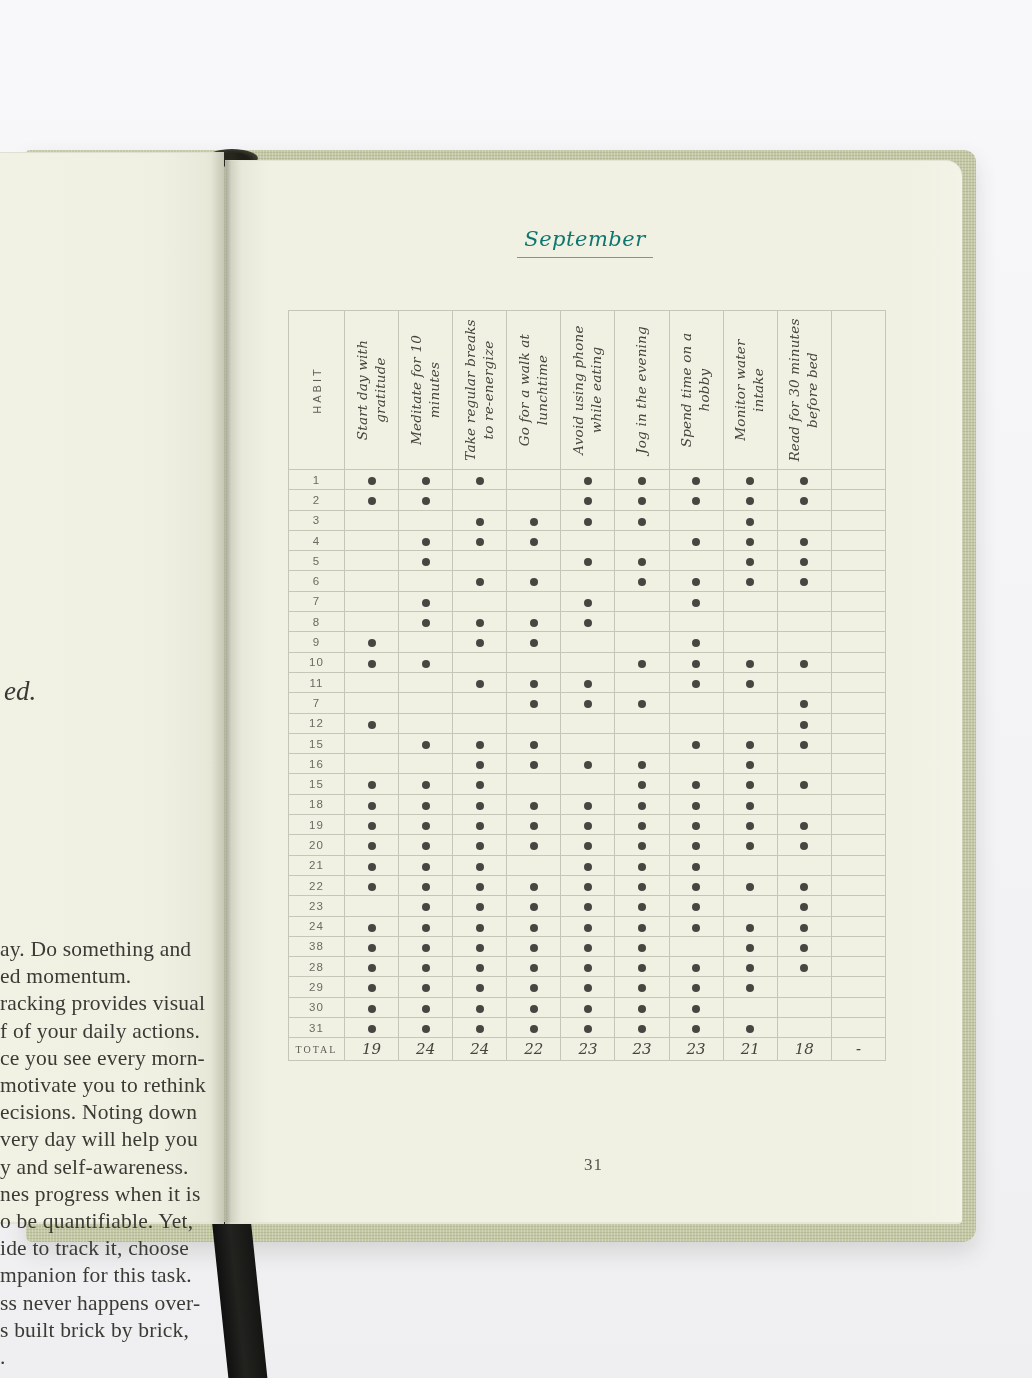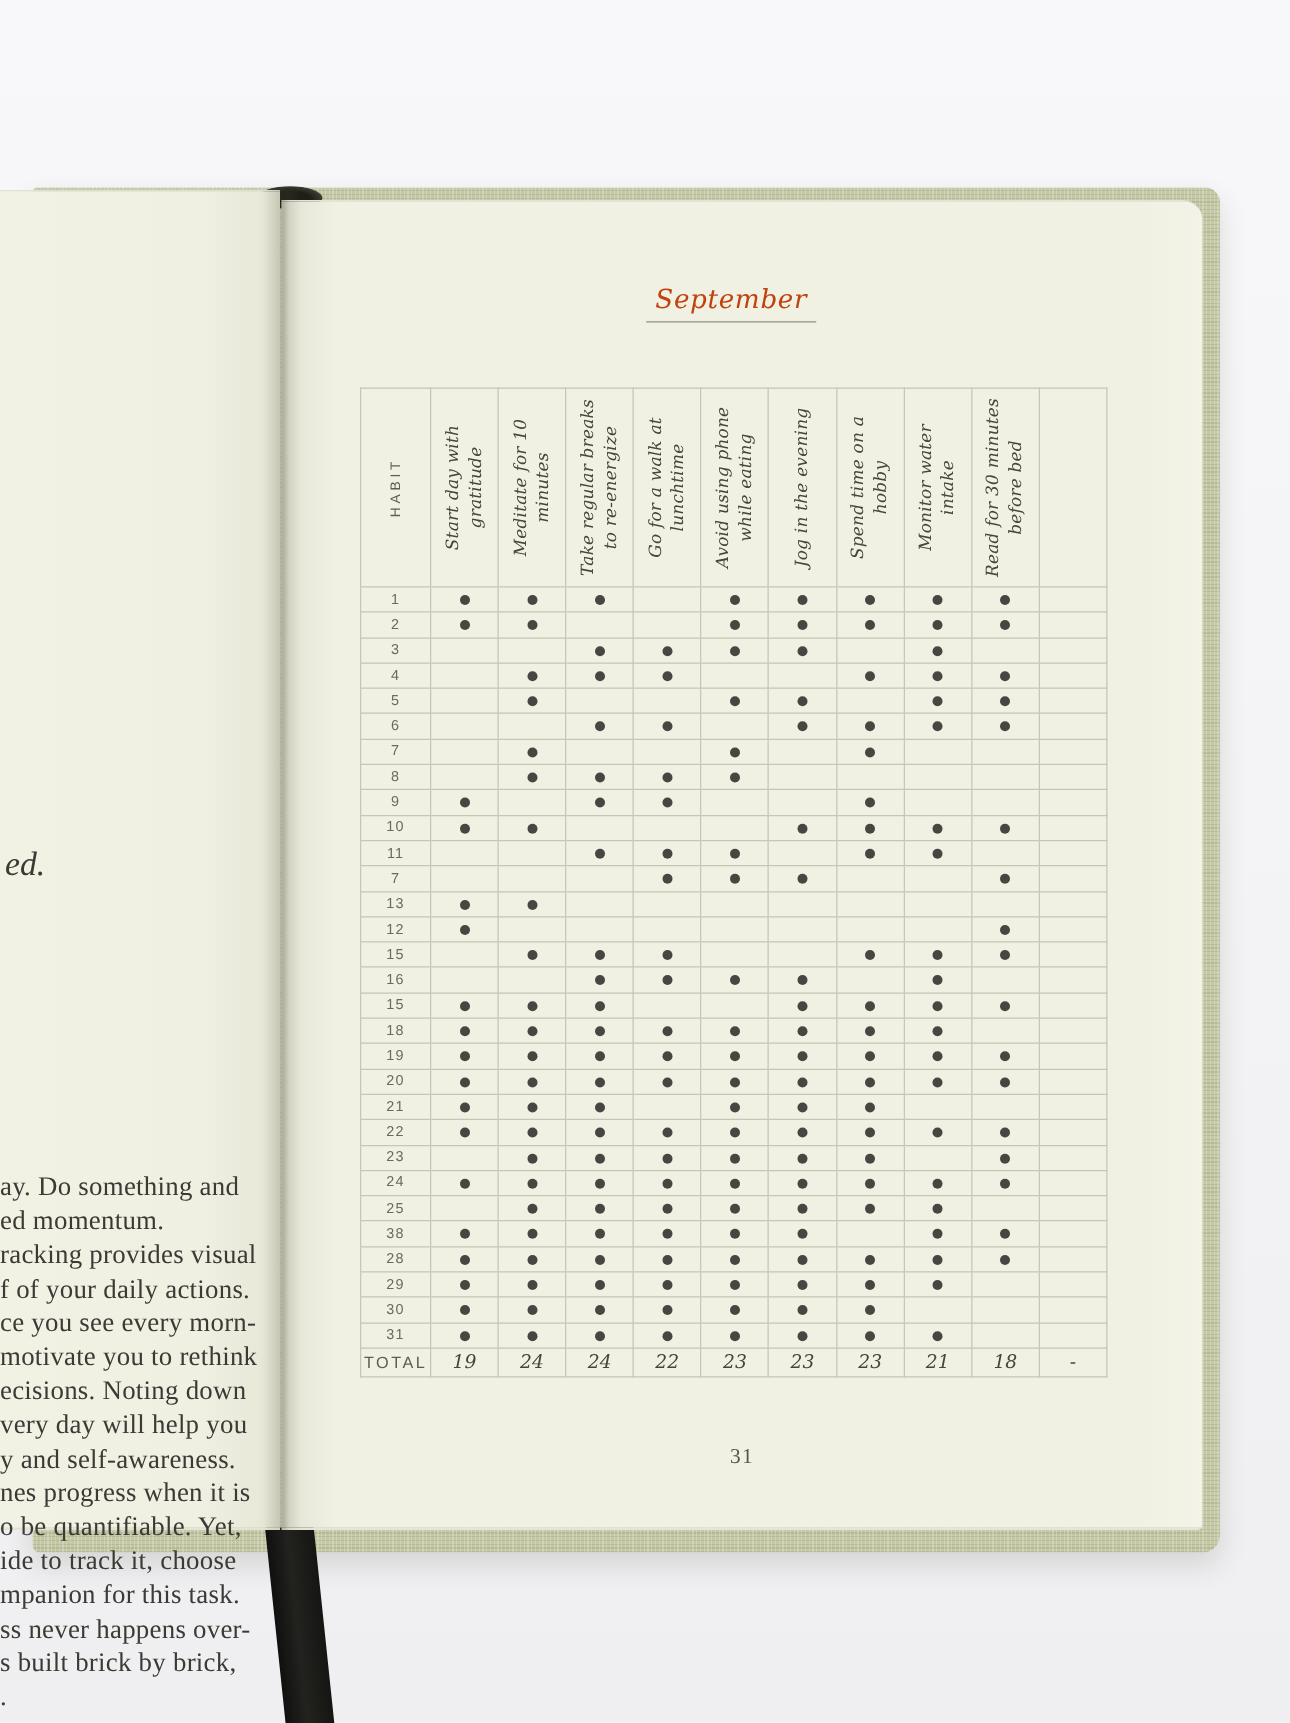--- a/index.html
+++ b/index.html
@@ -60,21 +60,21 @@
   .pline{
     white-space:nowrap;
     font:21.5px/27.2px "Liberation Serif",serif;color:#3b3b36;
     letter-spacing:.2px;
   }
 
   
   .month{
     position:absolute;left:517px;top:226px;width:136px;height:31px;
     text-align:center;border-bottom:1px solid #8f8f83;
-    font:italic 21px/1.3 "DejaVu Serif",serif;color:#c2410c;letter-spacing:.5px;
+    font:italic 21px/1.3 "DejaVu Serif",serif;color:#0f766e;letter-spacing:.5px;
   }
 
   
   table.tracker{
     position:absolute;left:288px;top:310px;
     border-collapse:collapse;table-layout:fixed;width:598px;
   }
   table.tracker td{
     border:1px solid #c5c5b8;padding:0;vertical-align:middle;text-align:center;
     background:rgba(0,0,0,0);
@@ -98,21 +98,21 @@
   td.num{
     font-family:"Liberation Sans",sans-serif;font-size:11.5px;color:#6a6a62;
     letter-spacing:1px;
   }
   .dot{
     display:inline-block;width:8px;height:8px;border-radius:50%;
     background:#3c3c37;vertical-align:middle;opacity:.94;
   }
   tr.trow td{height:22px;}
   td.tlabel{
-    font-family:Liberation Sans, sans-serif;font-size:13px;letter-spacing:2px;
+    font-family:Liberation Serif, serif;font-size:10px;letter-spacing:2px;
     color:#5d5d55;
   }
   .tnum{font:italic 15px/1 "DejaVu Serif",serif;color:#45453e;}
 
   .pageno{
     position:absolute;left:225px;top:1155px;width:737px;text-align:center;
     font:17px "Liberation Serif",serif;color:#55554d;letter-spacing:1px;
   }
 </style>
 </head>
@@ -344,33 +344,20 @@
           <td class="cell"></td>
           <td class="cell"><span class="dot"></span></td>
           <td class="cell"><span class="dot"></span></td>
           <td class="cell"><span class="dot"></span></td>
           <td class="cell"></td>
           <td class="cell"></td>
           <td class="cell"><span class="dot"></span></td>
           <td class="cell"></td>
         </tr>
         <tr class="drow">
-          <td class="num">13</td>
-          <td class="cell"><span class="dot"></span></td>
-          <td class="cell"><span class="dot"></span></td>
-          <td class="cell"></td>
-          <td class="cell"></td>
-          <td class="cell"></td>
-          <td class="cell"></td>
-          <td class="cell"></td>
-          <td class="cell"></td>
-          <td class="cell"></td>
-          <td class="cell"></td>
-        </tr>
-        <tr class="drow">
           <td class="num">12</td>
           <td class="cell"><span class="dot"></span></td>
           <td class="cell"></td>
           <td class="cell"></td>
           <td class="cell"></td>
           <td class="cell"></td>
           <td class="cell"></td>
           <td class="cell"></td>
           <td class="cell"></td>
           <td class="cell"><span class="dot"></span></td>
@@ -497,33 +484,20 @@
           <td class="num">24</td>
           <td class="cell"><span class="dot"></span></td>
           <td class="cell"><span class="dot"></span></td>
           <td class="cell"><span class="dot"></span></td>
           <td class="cell"><span class="dot"></span></td>
           <td class="cell"><span class="dot"></span></td>
           <td class="cell"><span class="dot"></span></td>
           <td class="cell"><span class="dot"></span></td>
           <td class="cell"><span class="dot"></span></td>
           <td class="cell"><span class="dot"></span></td>
-          <td class="cell"></td>
-        </tr>
-        <tr class="drow">
-          <td class="num">25</td>
-          <td class="cell"></td>
-          <td class="cell"><span class="dot"></span></td>
-          <td class="cell"><span class="dot"></span></td>
-          <td class="cell"><span class="dot"></span></td>
-          <td class="cell"><span class="dot"></span></td>
-          <td class="cell"><span class="dot"></span></td>
-          <td class="cell"><span class="dot"></span></td>
-          <td class="cell"><span class="dot"></span></td>
-          <td class="cell"></td>
           <td class="cell"></td>
         </tr>
         <tr class="drow">
           <td class="num">38</td>
           <td class="cell"><span class="dot"></span></td>
           <td class="cell"><span class="dot"></span></td>
           <td class="cell"><span class="dot"></span></td>
           <td class="cell"><span class="dot"></span></td>
           <td class="cell"><span class="dot"></span></td>
           <td class="cell"><span class="dot"></span></td>

